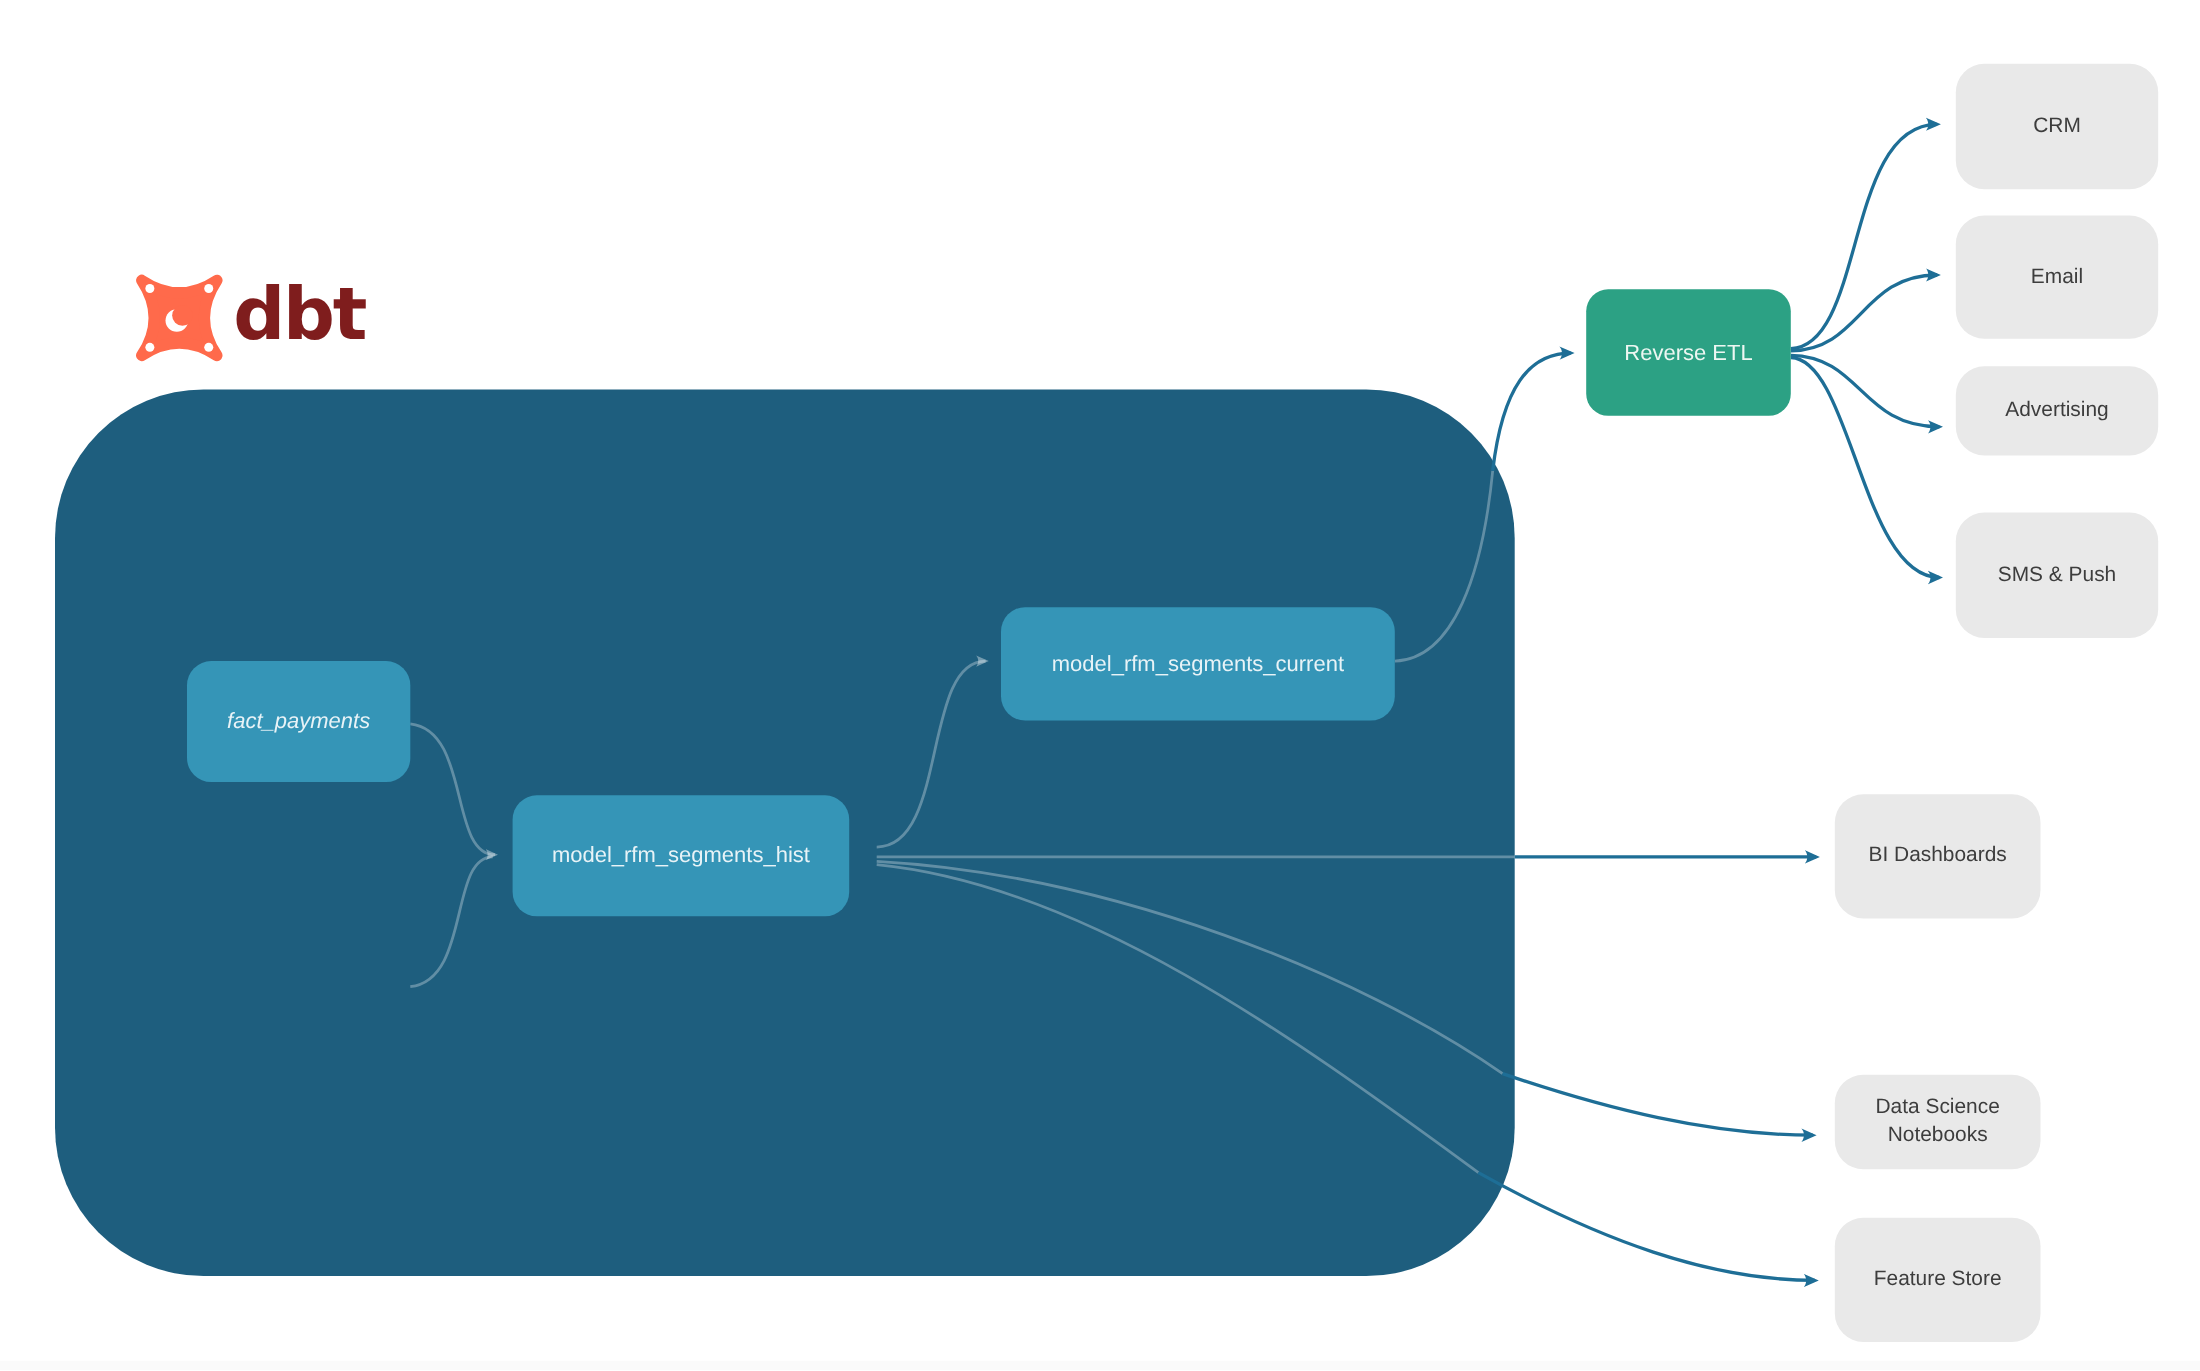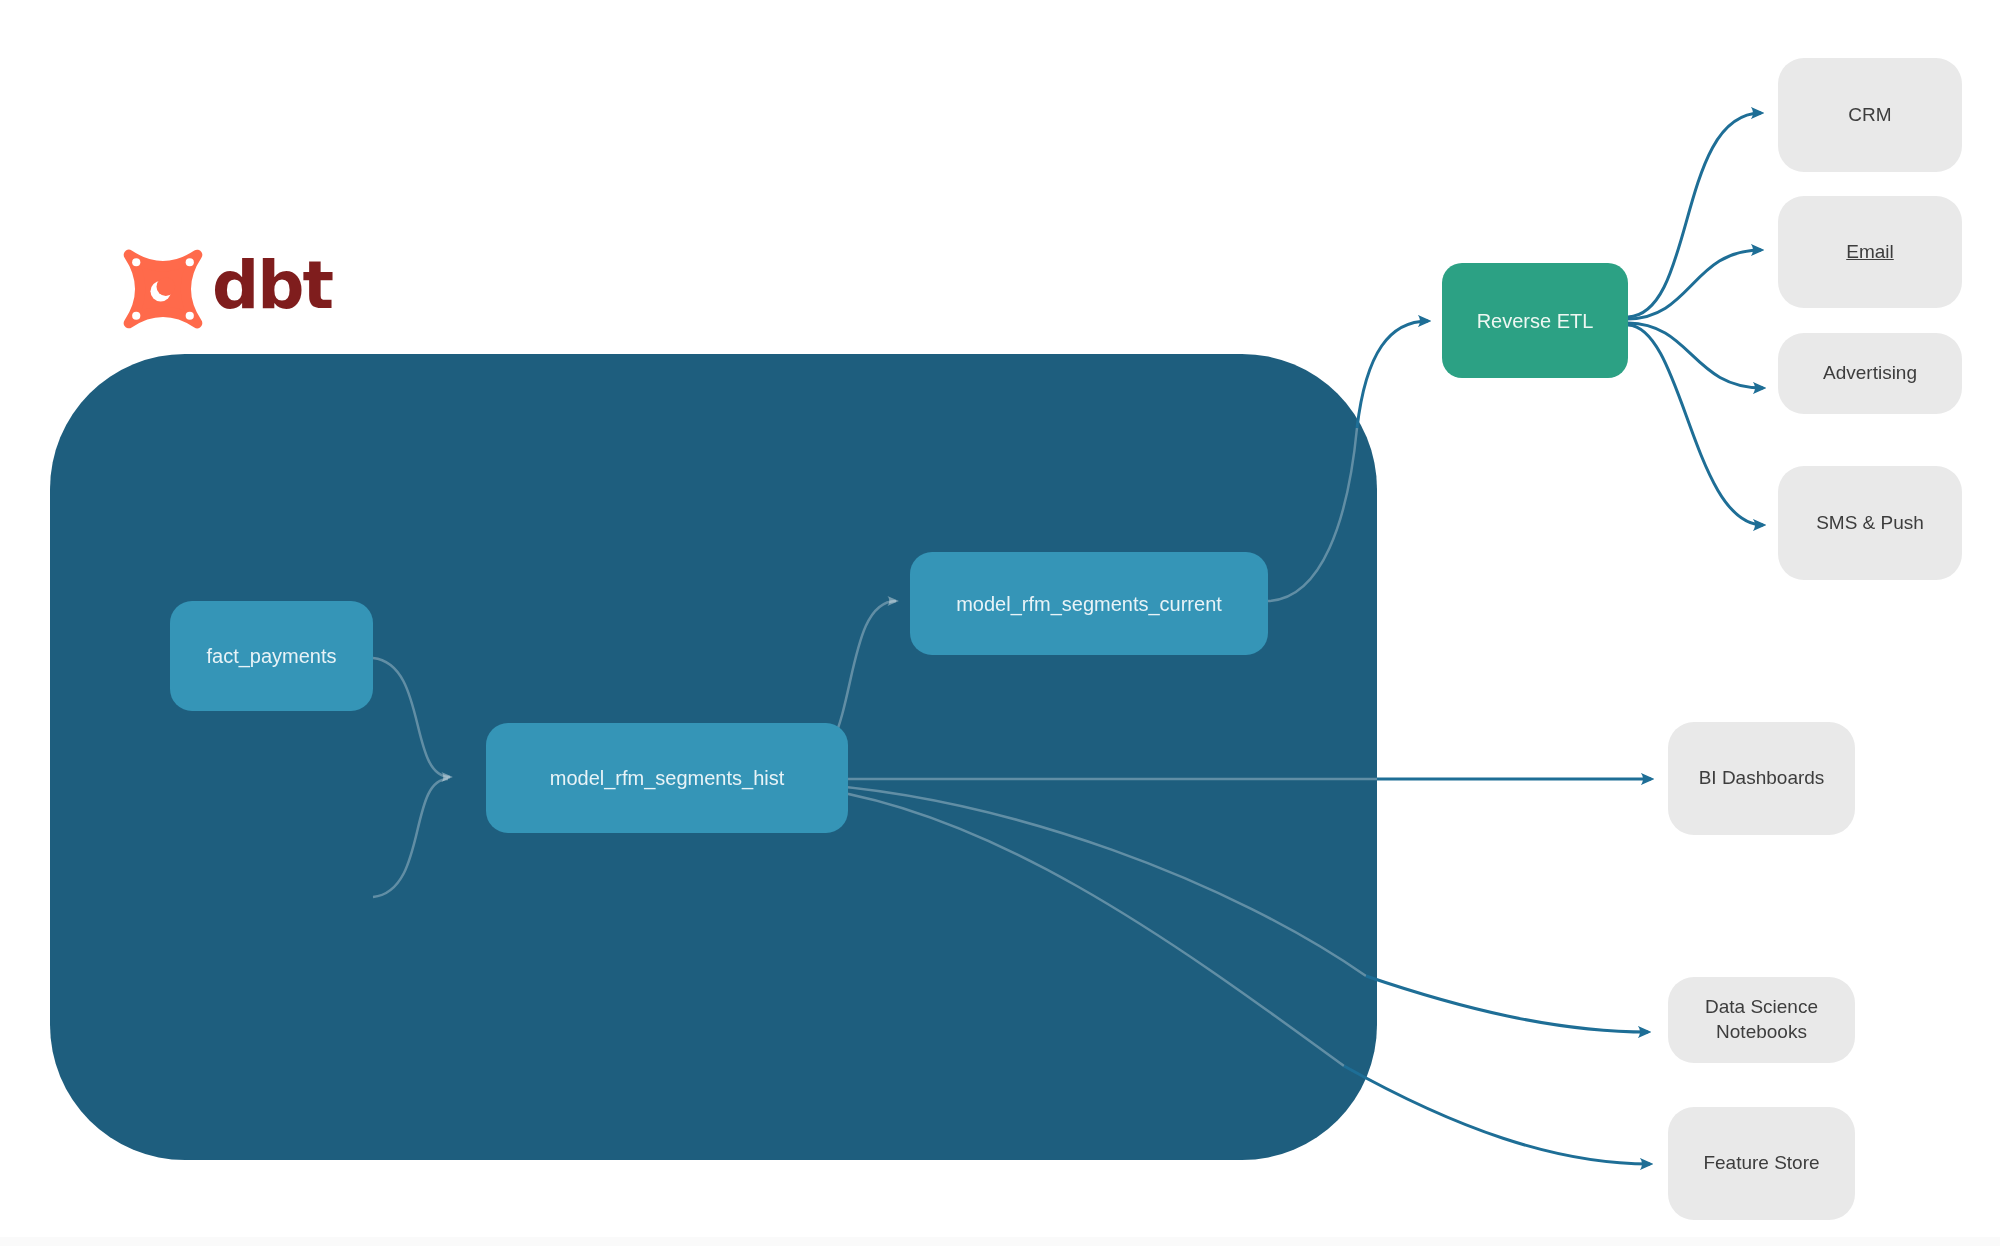--- a/index.html
+++ b/index.html
@@ -92,42 +92,42 @@
       <path d="M 1628 317 C 1696 314, 1677 113, 1761 113" marker-end="url(#arrowS)"></path>
       <path d="M 1628 319 C 1692 318, 1692 250, 1761 250" marker-end="url(#arrowS)"></path>
       <path d="M 1628 323 C 1692 324, 1692 388, 1763 388" marker-end="url(#arrowS)"></path>
       <path d="M 1628 325 C 1683 327, 1693 525, 1763 525" marker-end="url(#arrowS)"></path>
       <path d="M 1377 779 L 1651 779" marker-end="url(#arrowS)"></path>
       <path d="M 1366 976 C 1460 1008, 1555 1032, 1648 1032" marker-end="url(#arrowS)"></path>
       <path d="M 1344 1066 C 1455 1128, 1555 1164, 1650 1164" marker-end="url(#arrowS)"></path>
     </g>
   </svg>
 
-  <div class="node" style="left:170px;top:601px;width:203px;height:110px;">
+  <div class="node" style="left:170px;top:601px;width:203px;height:110px;font-style:italic;">
     <span>fact_payments</span>
   </div>
 
 
-  <div class="node" style="left:466px;top:723px;width:362px;height:110px;margin-left:20px;">
+  <div class="node" style="left:466px;top:723px;width:306px;height:110px;">
     <span>model_rfm_segments_hist</span>
   </div>
 
   <div class="node" style="left:910px;top:552px;width:358px;height:103px;">
     <span>model_rfm_segments_current</span>
   </div>
 
   <div class="node gray" style="left:1778px;top:58px;width:184px;height:114px;">
     <span>CRM</span>
   </div>
 
   <div class="node green" style="left:1442px;top:263px;width:186px;height:115px;">
     <span>Reverse ETL</span>
   </div>
 
-  <div class="node gray" style="left:1778px;top:196px;width:184px;height:112px;text-decoration:underline;">
+  <div class="node gray" style="left:1778px;top:196px;width:184px;height:112px;">
     <span>Email</span>
   </div>
 
   <div class="node gray" style="left:1778px;top:333px;width:184px;height:81px;">
     <span>Advertising</span>
   </div>
 
   <div class="node gray" style="left:1778px;top:466px;width:184px;height:114px;">
     <span>SMS &amp; Push</span>
   </div>

